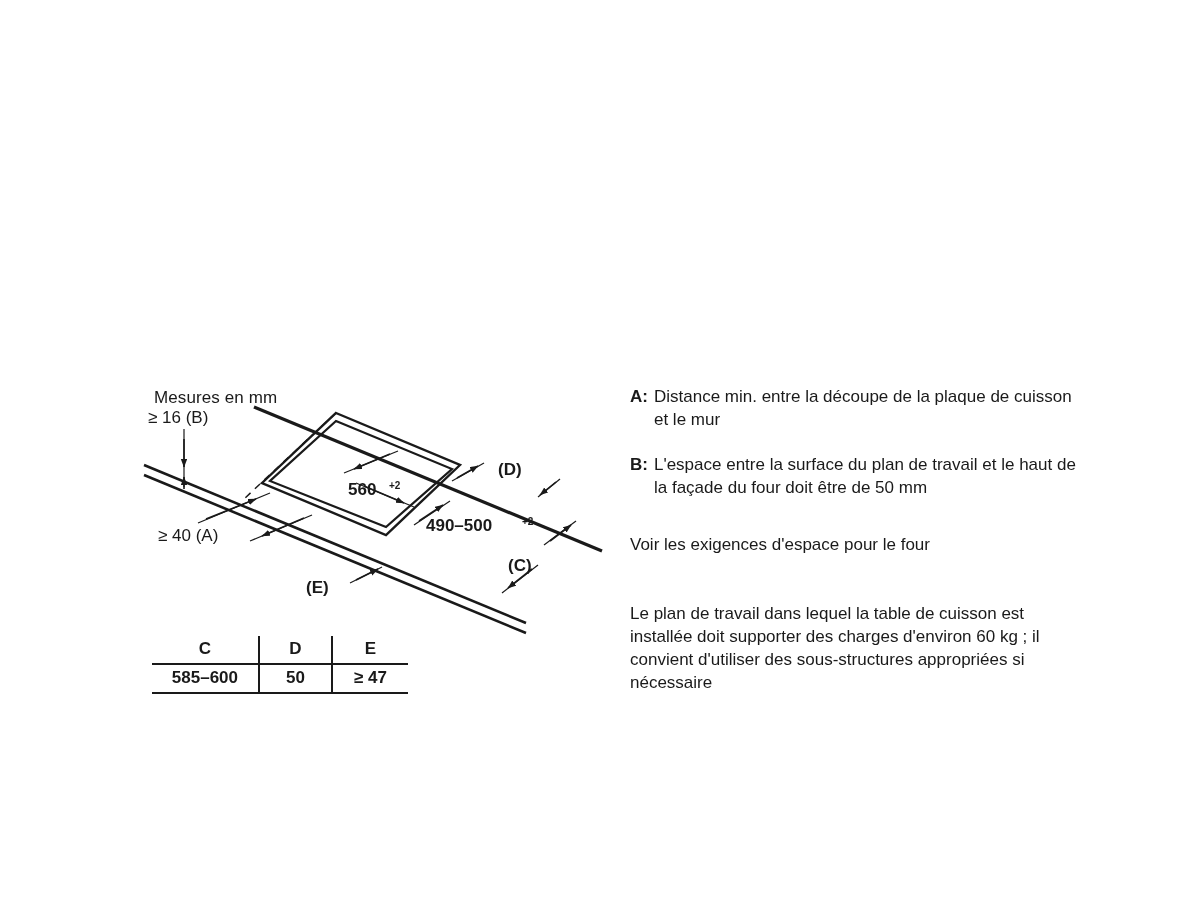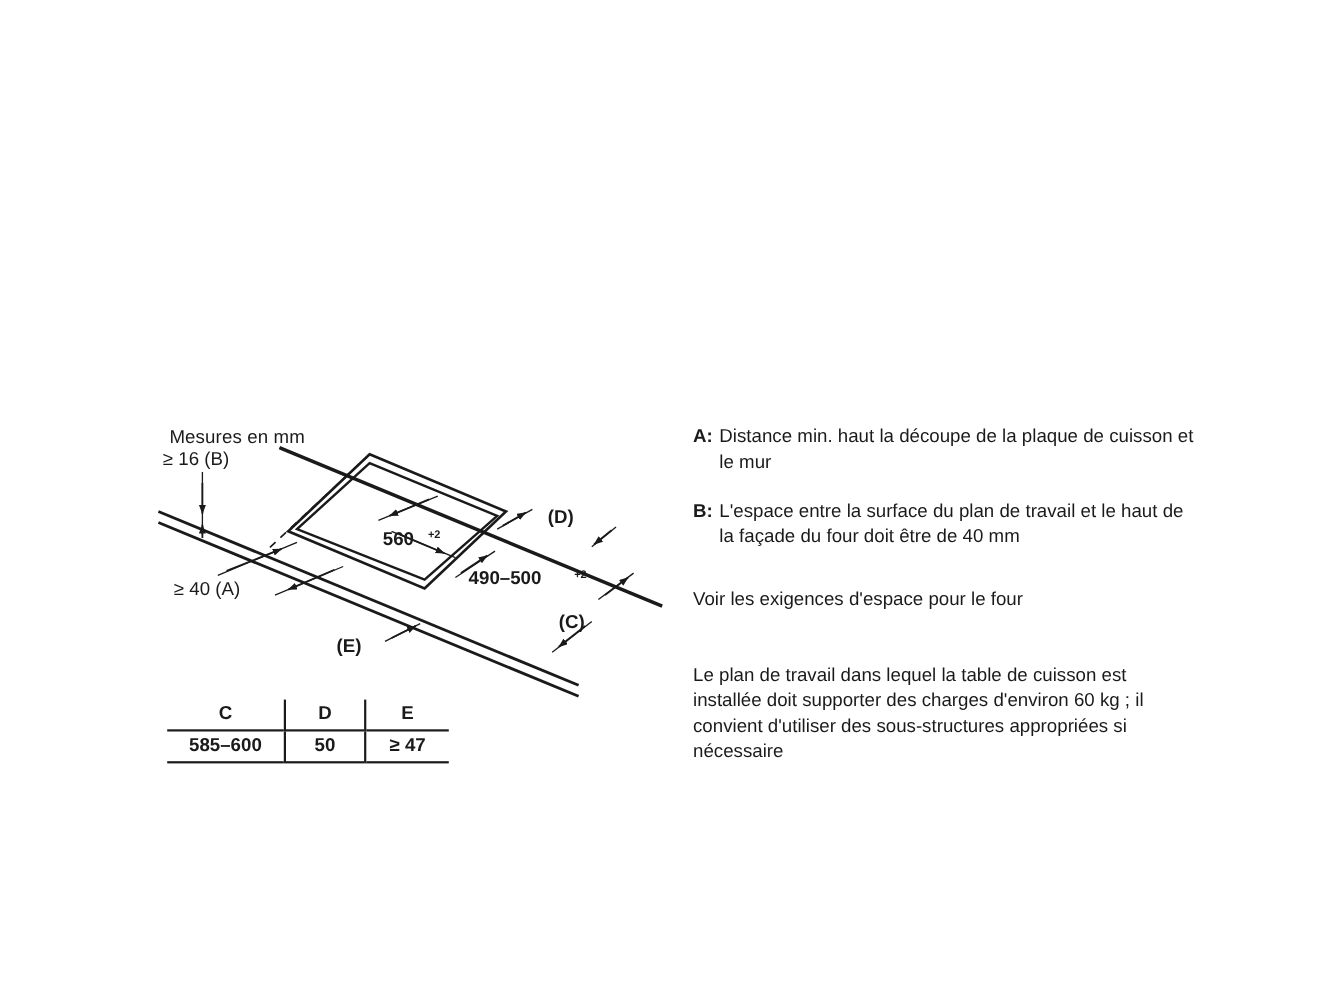--- a/index.html
+++ b/index.html
@@ -242,26 +242,26 @@
         <td class="cell-d col-sep">50</td>
         <td class="cell-e col-sep">≥ 47</td>
       </tr>
     </tbody>
   </table>
 
   <div id="notes-panel">
 
     <div class="note-block">
       <span class="note-key">A:</span>
-      <span class="note-body">Distance min. haut la découpe de la plaque de cuisson et le mur</span>
+      <span class="note-body">Distance min. entre la découpe de la plaque de cuisson et le mur</span>
     </div>
 
     <div class="note-block">
       <span class="note-key">B:</span>
-      <span class="note-body">L'espace entre la surface du plan de travail et le haut de la façade du four doit être de 40 mm</span>
+      <span class="note-body">L'espace entre la surface du plan de travail et le haut de la façade du four doit être de 50 mm</span>
     </div>
 
     <div class="note-plain" id="note-reference">Voir les exigences d'espace pour le four</div>
 
     <div class="note-plain" id="note-load">Le plan de travail dans lequel la table de cuisson est installée doit supporter des charges d'environ 60 kg ; il convient d'utiliser des sous-structures appropriées si nécessaire</div>
 
   </div>
 
 </div>
 

